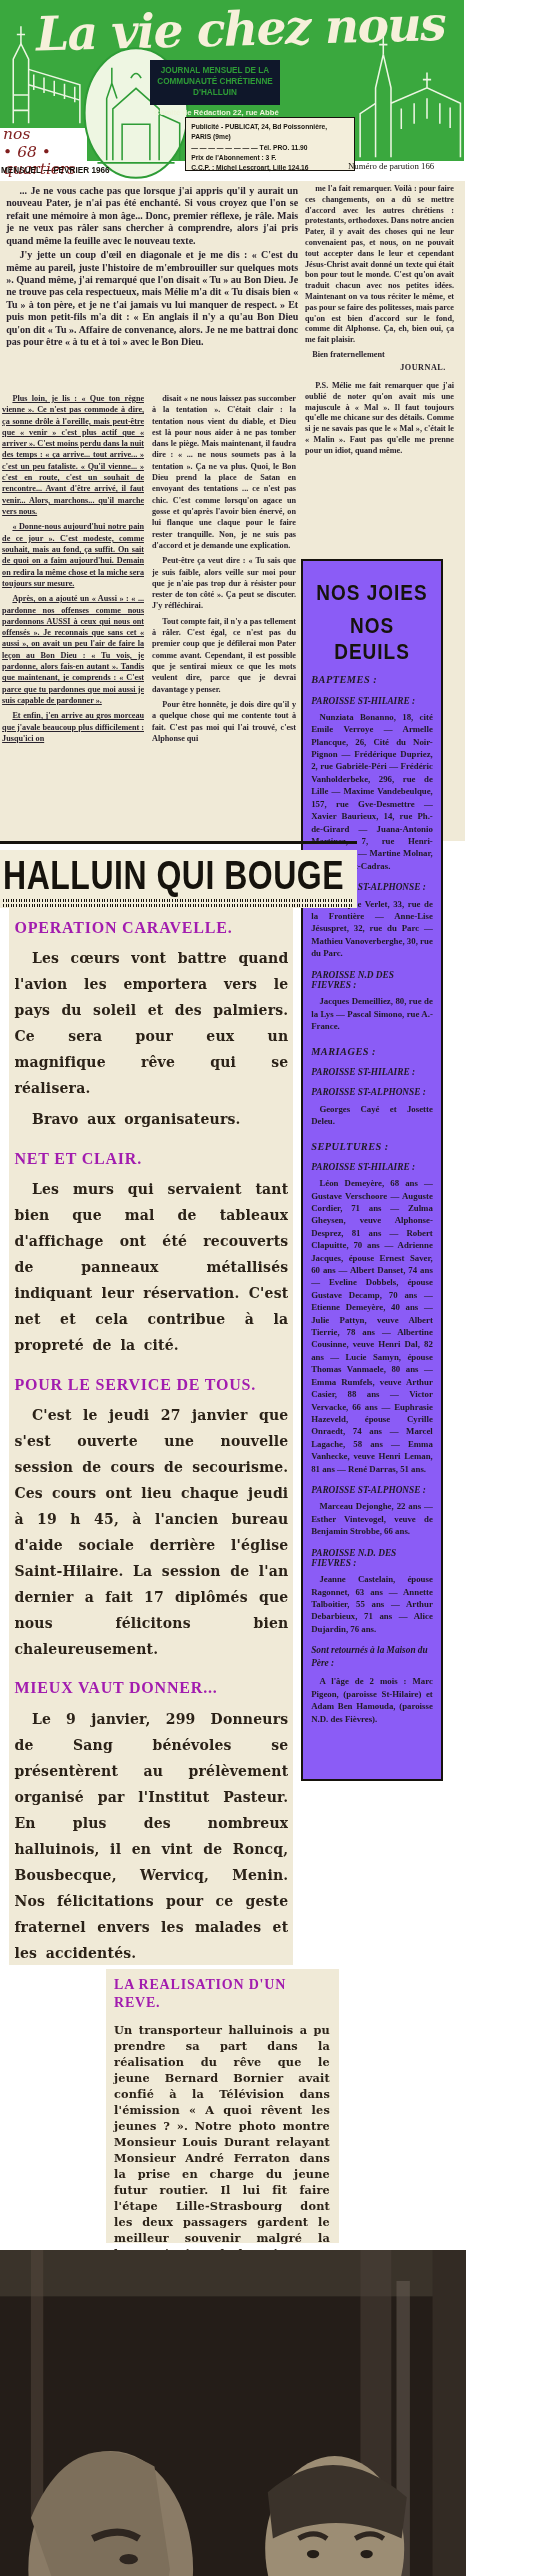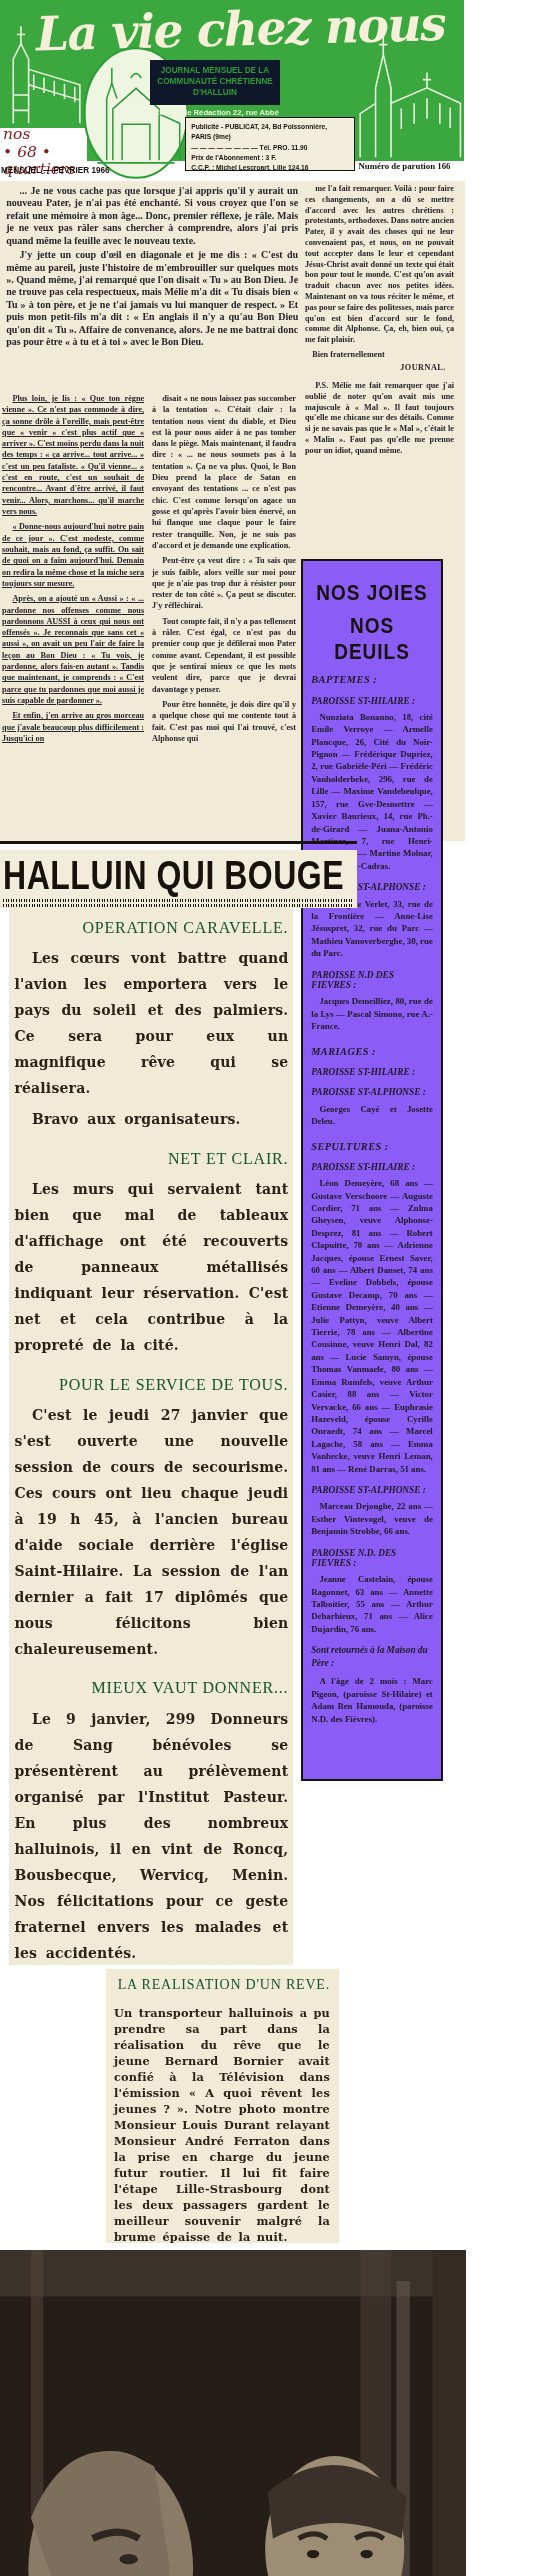--- a/index.html
+++ b/index.html
@@ -19,21 +19,21 @@
      font-size:8.2px;line-height:10.8px;}
   #mh-comite{left:147px;top:108px;width:139px;height:11.3px;color:#eef4d9;
      font-family:"Liberation Sans",sans-serif;font-weight:bold;font-size:7.7px;text-align:center;}
   #mh-pub{left:185px;top:117px;width:170px;height:54px;background:#f3eedb;border:1.5px solid #16130d;
      padding:4.1px 5.2px;box-sizing:border-box;font-family:"Liberation Sans",sans-serif;
      font-weight:bold;color:#16130d;font-size:6.7px;line-height:10.3px;}
   #mh-quartiers{left:3.1px;top:126px;width:88px;height:44px;color:#7f1d1d;
      font-family:"DejaVu Serif",serif;font-style:italic;font-size:15.5px;line-height:17.5px;}
   #mh-mensuel{left:1px;top:166px;width:124px;font-family:"Liberation Sans",sans-serif;
      font-weight:bold;font-size:8.2px;color:#16130d;}
-  #mh-numero{left:348px;top:161px;width:113px;font-size:8.8px;font-weight:bold;color:#16130d;text-align:center;}
+  #mh-numero{left:348px;top:161px;width:113px;font-size:8.8px;font-weight:normal;color:#16130d;}
   
   #pater-bg{left:0;top:181px;width:465px;height:660px;}
   .pater-txt{font-weight:bold;color:#29232e;text-align:justify;}
   #pater-intro{left:6.2px;top:185px;width:292px;font-size:10px;line-height:12.4px;}
   #pater-intro p{margin:0 0 2.1px 0;text-indent:13.4px;}
   .pater-col{font-size:8.2px;line-height:11.3px;}
   .pater-col p{margin:0 0 4.1px 0;text-indent:10.3px;}
   #pater-col-left{left:2.1px;top:393px;width:142px;height:447px;overflow:hidden;text-decoration:underline;}
   #pater-col-mid{left:152px;top:393px;width:144px;height:447px;overflow:hidden;}
   #pater-col-right{left:305px;top:184px;width:149px;height:367px;overflow:hidden;font-size:8.2px;line-height:10.8px;}
@@ -54,22 +54,22 @@
   #hqb-band{left:0;top:850px;width:357px;height:58px;background:#f2edda;}
   #hqb-headline{left:3.1px;top:853px;width:351px;font-family:"Liberation Sans",sans-serif;
      font-weight:bold;font-size:32px;letter-spacing:0.5px;color:#16130d;transform:scaleY(1.25);
      transform-origin:top left;white-space:nowrap;}
   #hqb-hatch{left:3.1px;top:899px;width:350px;height:8.2px;
      background:
        repeating-linear-gradient(90deg,#16130d 0 1px,transparent 1px 2.6px) 0 0/100% 3.1px no-repeat,
        repeating-linear-gradient(90deg,#16130d 0 1px,transparent 1px 2.6px) 0 5.2px/100% 3.1px no-repeat;}
   #hqb-paper{left:9.3px;top:908px;width:284px;height:1057px;}
   #hqb-col{left:14.4px;top:916px;width:274px;height:1046px;overflow:hidden;}
-  .big-head{font-family:"Liberation Serif",serif;font-weight:normal;font-size:16px;
-     letter-spacing:0.8px;color:#14532d;margin:17.5px 0 8.2px 0;text-align:right;}
+  .big-head{font-family:"Liberation Serif",serif;font-weight:bold;font-size:16px;
+     letter-spacing:0.8px;color:#a21caf;margin:17.5px 0 8.2px 0;}
   .big-txt{font-family:"DejaVu Serif",serif;font-weight:bold;font-size:14px;line-height:26px;
      color:#2b2218;text-align:justify;word-spacing:3.6px;letter-spacing:0.2px;}
   #hqb-col p{margin:0 0 5.2px 0;text-indent:17.5px;}
   #hqb-col h3:first-child{margin-top:3.1px;}
   
   #reve-paper{left:106px;top:1969px;width:233px;height:274px;}
   #reve-col{left:114px;top:1976px;width:216px;}
   #reve-col .big-head{font-size:14px;margin:0 0 6.2px 0;line-height:17.5px;}
   #reve-col .big-txt{font-size:11.3px;line-height:16px;word-spacing:2.1px;}
   #photo-credit{left:227px;top:2231px;width:233px;text-align:right;font-weight:bold;

